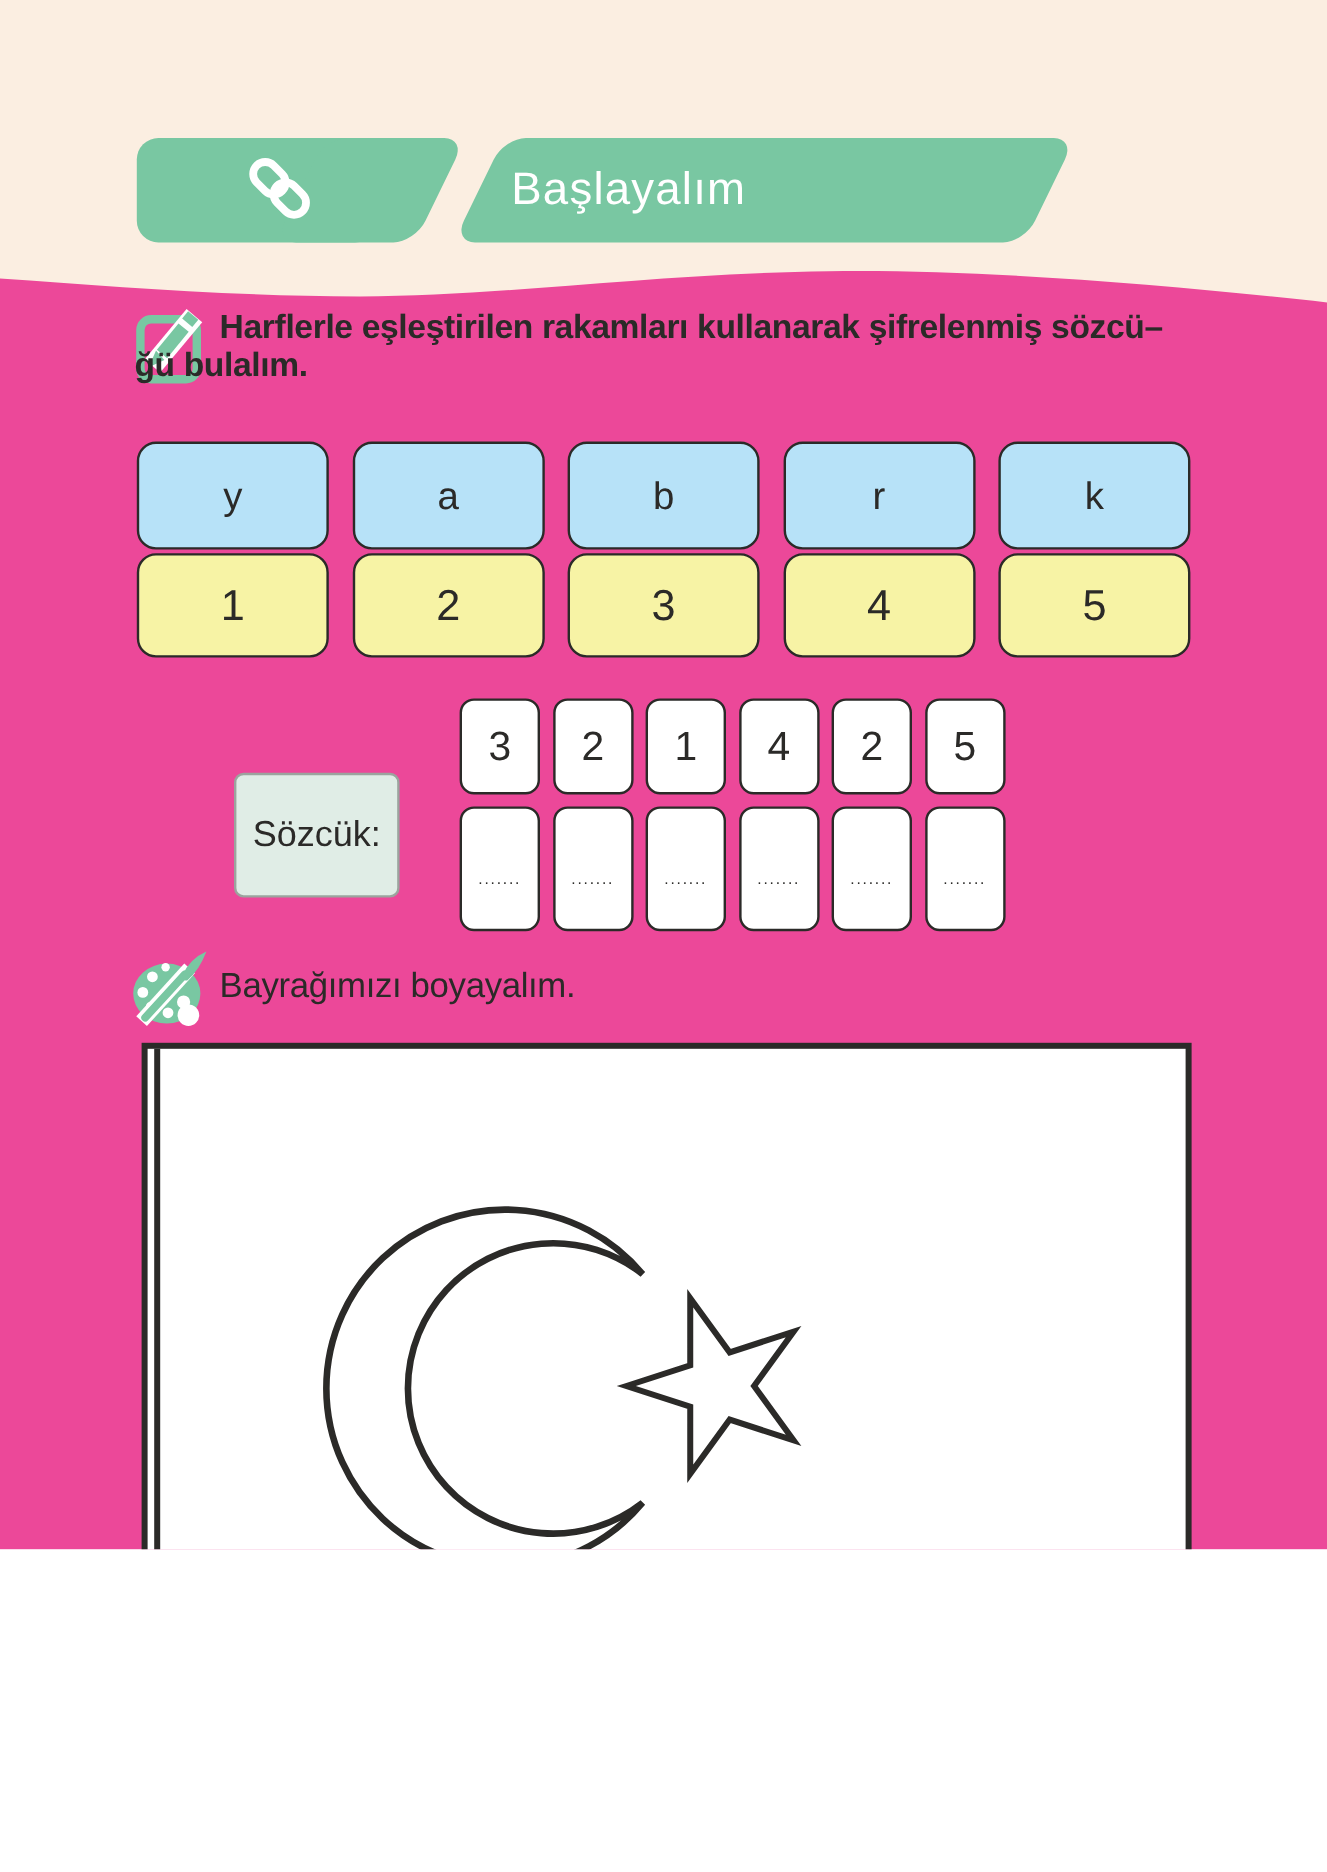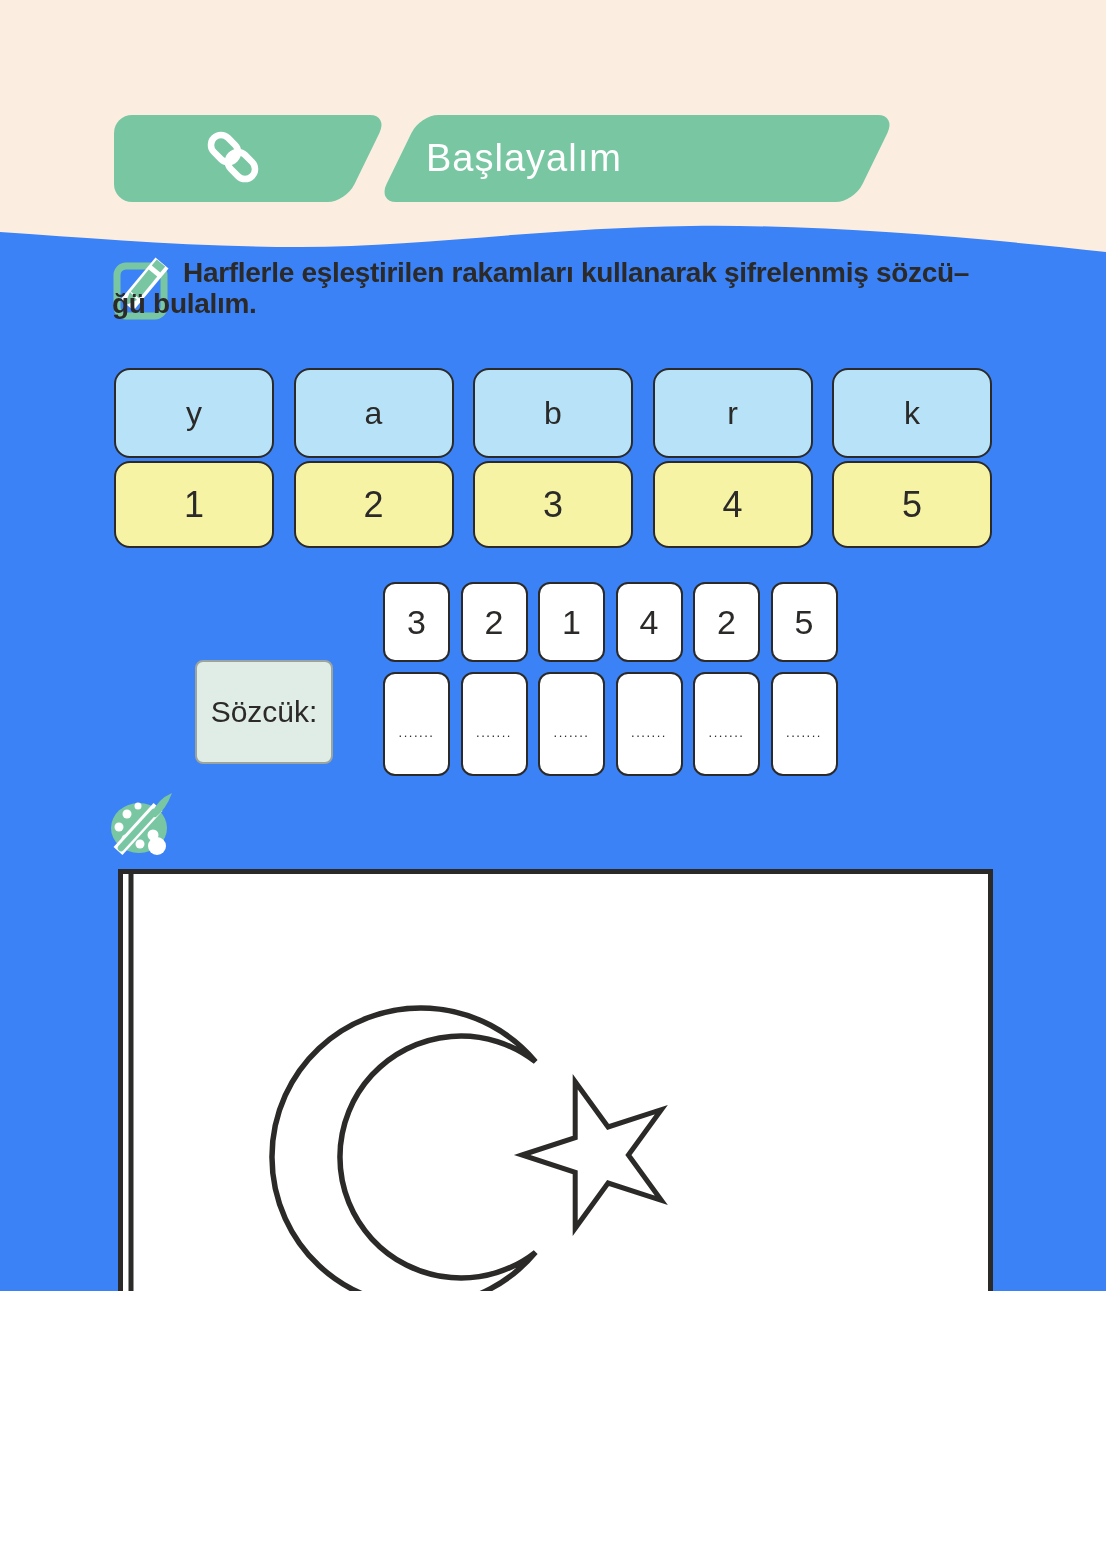--- a/index.html
+++ b/index.html
@@ -1,17 +1,17 @@
 <!DOCTYPE html>
 <html><head>
 <meta charset="utf-8">
 <style>
   html,body{margin:0;padding:0;}
   body{width:1106px;height:1560px;background:#ffffff;font-family:"Liberation Sans",sans-serif;color:#2b2a28;}
-  .sheet{position:relative;width:1106px;height:1291px;overflow:hidden;background:#3b82f6;}
+  .sheet{position:relative;width:1106px;height:1291px;overflow:hidden;background:#ec4899;}
   .abs{position:absolute;}
 
   
   .top-band{left:0;top:0;width:1106px;height:260px;}
 
   
   .banner-base{left:114px;top:115px;width:200px;height:87px;background:#79c7a2;border-radius:18px;}
   .banner-slant{left:250px;top:115px;width:117px;height:87px;background:#79c7a2;border-radius:18px;transform:skewX(-26deg);}
   .banner-right{left:399px;top:115px;width:476px;height:87px;background:#79c7a2;border-radius:18px;transform:skewX(-26deg);}
   .banner-title{left:426px;top:115px;height:87px;line-height:87px;font-size:38px;letter-spacing:1px;color:#ffffff;white-space:nowrap;}
@@ -32,21 +32,21 @@
   
   .code-row{left:383px;top:582px;display:grid;grid-template-columns:repeat(6,67px);column-gap:10.5px;}
   .code-cell{height:80px;border:2.5px solid #2b2a28;border-radius:12px;display:flex;align-items:center;justify-content:center;box-sizing:border-box;background:#fff;font-size:34px;}
 
   
   .answer-row{left:383px;top:672px;display:grid;grid-template-columns:repeat(6,67px);column-gap:10.5px;}
   .answer-cell{height:104px;border:2.5px solid #2b2a28;border-radius:12px;display:flex;align-items:center;justify-content:center;box-sizing:border-box;background:#fff;}
   .answer-cell span{font-size:13px;letter-spacing:1.5px;padding-top:16px;color:#2b2a28;}
 
   
-  .word-box{left:195px;top:660px;width:138px;height:104px;background:#e0ede6;border:2.5px solid #9ba49e;border-radius:8px;display:flex;align-items:center;justify-content:center;box-sizing:border-box;font-size:30px;}
+  .word-box{left:195px;top:644px;width:138px;height:104px;background:#e0ede6;border:2.5px solid #9ba49e;border-radius:8px;display:flex;align-items:center;justify-content:center;box-sizing:border-box;font-size:30px;}
 
   
   .palette-svg{left:108px;top:791px;}
   .coloring-text{left:183px;top:806px;font-size:29px;letter-spacing:-0.3px;white-space:nowrap;}
 
   
   .flag-svg{left:100px;top:860px;}
 
   
   .page-badge{left:992px;top:1446px;width:50px;height:50px;background:#fcf2de;border:2.5px solid #4a4842;border-radius:12px;box-shadow:4px 4px 0 #e9d9ac;display:flex;align-items:flex-end;justify-content:center;box-sizing:border-box;font-size:25px;color:#3a3a38;}
@@ -133,20 +133,21 @@
     <circle cx="19" cy="23" r="4.5" fill="#ffffff"></circle>
     <circle cx="11" cy="36" r="4.5" fill="#ffffff"></circle>
     <circle cx="18" cy="48" r="4.5" fill="#ffffff"></circle>
     <circle cx="32" cy="53" r="4.5" fill="#ffffff"></circle>
     <circle cx="45" cy="44" r="5.5" fill="#ffffff"></circle>
     <circle cx="30" cy="15" r="3.5" fill="#ffffff"></circle>
     <line x1="10" y1="60" x2="50" y2="16" stroke="#ffffff" stroke-width="12"></line>
     <line x1="13" y1="57" x2="46" y2="21" stroke="#79c7a2" stroke-width="6.5" stroke-linecap="round"></line>
     <path d="M44 22 Q50 8 64 2 Q58 18 48 26 Q44 27 44 22 Z" fill="#79c7a2"></path>
   </svg>
+  <div class="abs coloring-text">Bayrağımızı boyayalım.</div>
 
   <svg class="abs flag-svg" width="900" height="600" viewBox="0 0 900 600">
     <rect x="20.5" y="11.5" width="870" height="573" fill="#ffffff" stroke="#2b2a28" stroke-width="5"></rect>
     <line x1="31" y1="14" x2="31" y2="582" stroke="#2b2a28" stroke-width="5"></line>
     <path d="M435.5 201.7 A149 149 0 1 0 435.5 392.3 A121 121 0 1 1 435.5 201.7 Z" fill="#ffffff" stroke="#2b2a28" stroke-width="5.5"></path>
     <path d="M422 295 L475.2 277.7 L475.2 221.8 L508.1 267 L561.3 249.7 L528.4 295 L561.3 340.3 L508.1 323 L475.2 368.2 L475.2 312.3 Z" fill="#ffffff" stroke="#2b2a28" stroke-width="5"></path>
   </svg>
 
   <div class="abs page-badge">
     <span>23</span>

